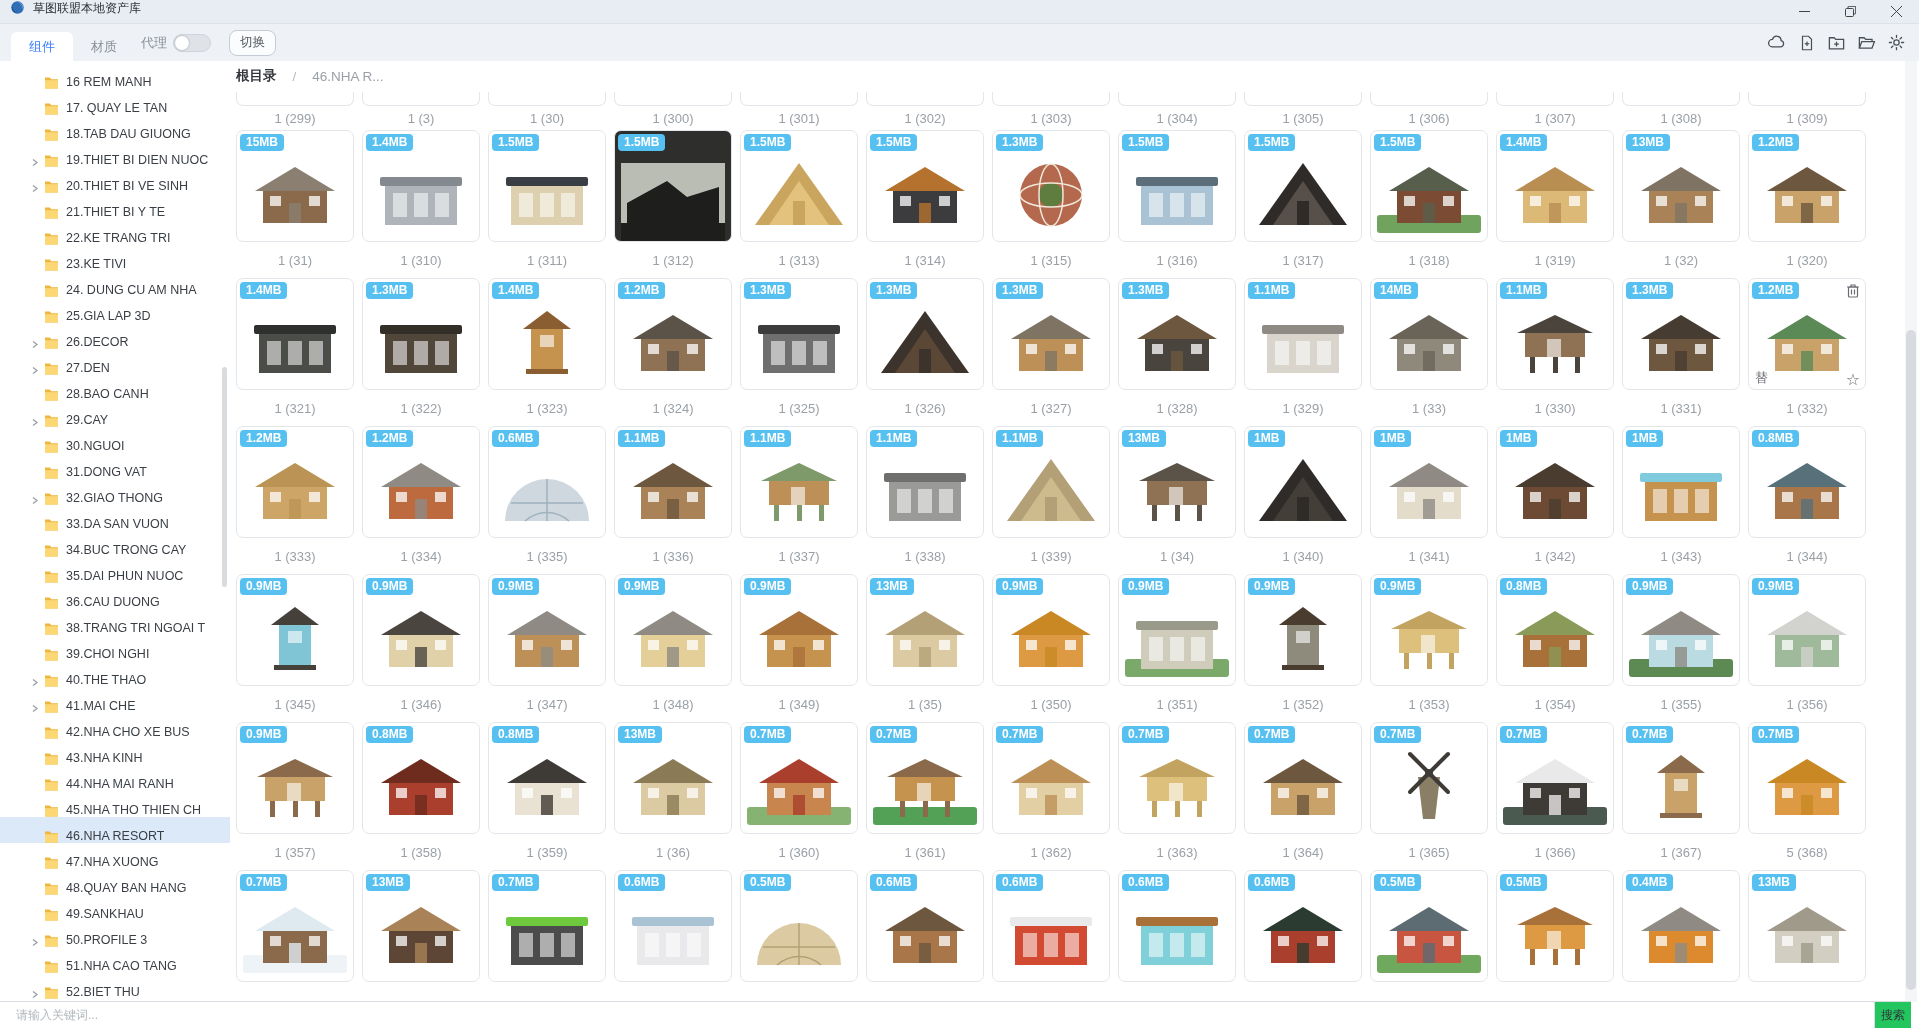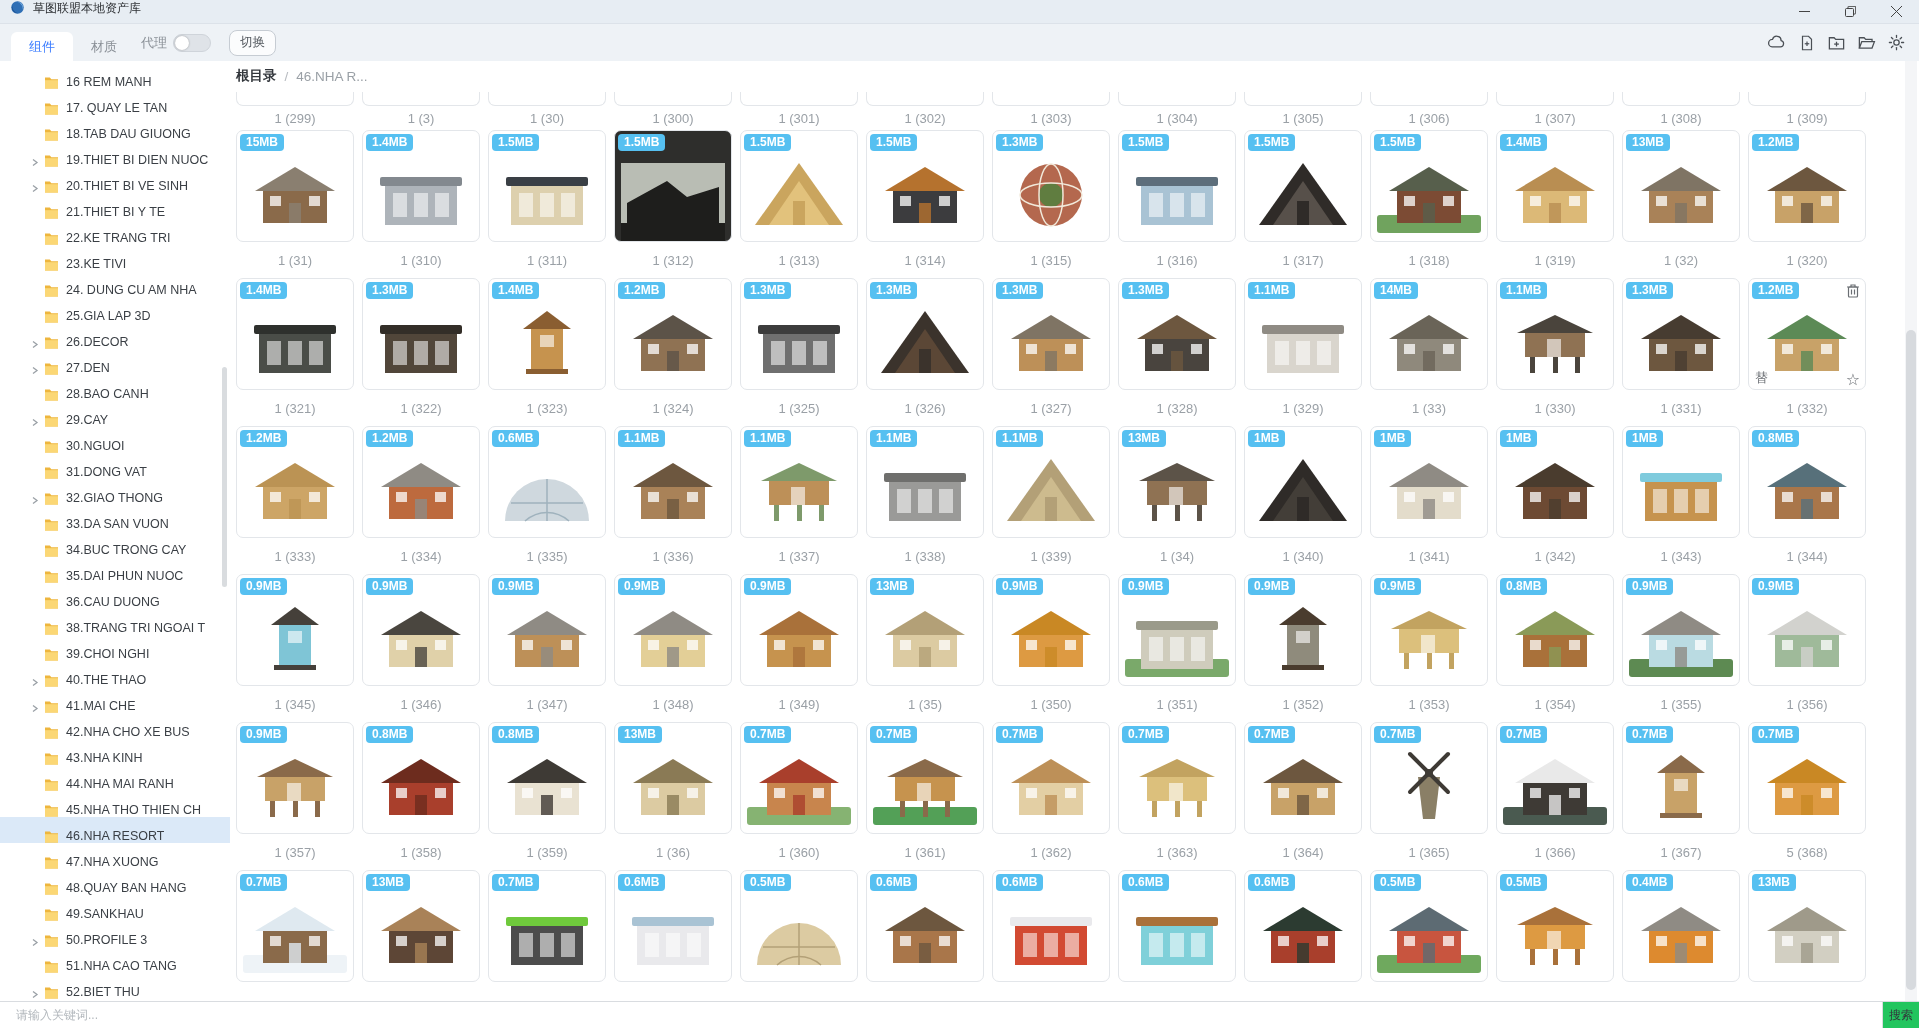--- a/index.html
+++ b/index.html
@@ -29,21 +29,21 @@
   
   .sidebar{position:absolute;left:0;top:61px;width:230px;bottom:26px;background:#fff;overflow:hidden}
   .sitem{height:26px;display:flex;align-items:flex-end;font-size:12.5px;color:#3a3f45;white-space:nowrap}
   .sitem.sel{background:#dbe9f8}
   .chev{width:14px;margin-left:28px;display:flex;align-items:center;justify-content:center;flex:0 0 14px}
   .fold{display:flex;align-items:center;margin-left:2px}
   .slabel{margin-left:7px;overflow:hidden;text-overflow:clip}
   .sscroll{position:absolute;left:222px;top:367px;width:5px;height:220px;border-radius:3px;background:#d9dcdf}
   
   .content{position:absolute;left:230px;top:61px;right:0;bottom:26px;background:#fff}
-  .breadcrumb{position:absolute;left:6px;top:6px;font-size:13.5px;display:flex;gap:8px;align-items:center}
+  .breadcrumb{position:absolute;left:6px;top:6px;font-size:13.5px;display:flex;gap:16px;align-items:center}
   .bc-root{font-weight:bold;color:#33373c}
   .bc-sep{color:#b6babf}
   .bc-cur{color:#9aa0a6}
   .grid{position:absolute;left:6px;top:31px;width:1630px}
   .grid-row{display:flex;gap:8px}
   .cell{width:118px;flex:0 0 118px}
   .thumb{position:relative;height:112px;background:#fff;border:1px solid #e3e6ea;border-radius:7px;
          box-sizing:border-box;display:flex;align-items:flex-end;justify-content:center;overflow:hidden}
   .thumb svg{margin-bottom:8px}
   .thumb.photo{background:#2e2e2c}
@@ -55,21 +55,21 @@
   .sliver-row .tlabel{height:24px}
   .badge{position:absolute;top:3px;left:3px;background:#56c0f1;color:#fff;font-weight:bold;
          font-size:12px;line-height:17px;padding:0 6px;border-radius:4px;z-index:2}
   .h-trash{position:absolute;top:4px;right:5px;z-index:2;display:flex}
   .h-rep{position:absolute;bottom:2px;left:6px;z-index:2;font-size:13px;color:#6a6e73}
   .h-star{position:absolute;bottom:0px;right:5px;z-index:2;font-size:16px;color:#6a6e73;line-height:18px}
   
   .vtrack{position:absolute;right:2px;top:61px;bottom:26px;width:12px;background:#f4f5f7}
   .vthumb{position:absolute;right:3px;top:330px;width:10px;height:660px;border-radius:5px;background:#d7dade}
   
-  .bottombar{position:absolute;left:0;right:0;bottom:0;height:26px;background:#fff;
+  .bottombar{position:absolute;left:0;right:8px;bottom:0;height:26px;background:#fff;
              border-top:1px solid #d9dce0;display:flex;align-items:center}
   .searchinput{flex:1;height:100%;border:none;outline:none;padding:0 16px;font-size:12px;
                font-family:inherit;color:#333;background:transparent}
   .searchinput::placeholder{color:#b3b8bd}
   .searchbtn{width:36px;height:100%;border-left:1px solid #d9dce0;background:#22c55e;
              display:flex;align-items:center;justify-content:center;font-size:12px;color:#33373c}
 </style>
 </head>
 <body>
 

